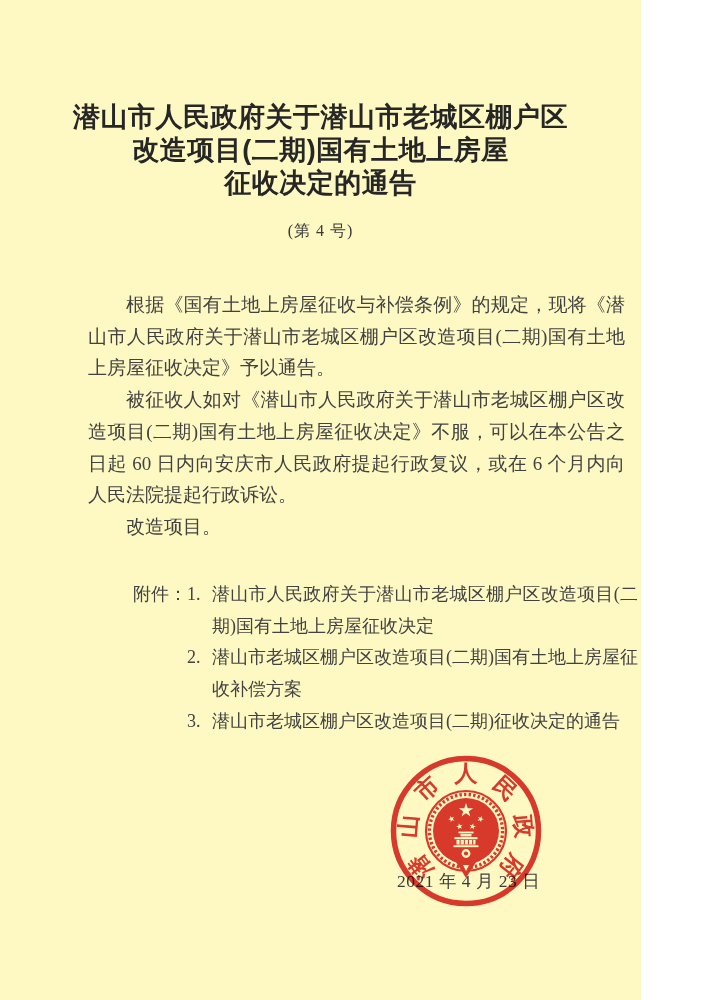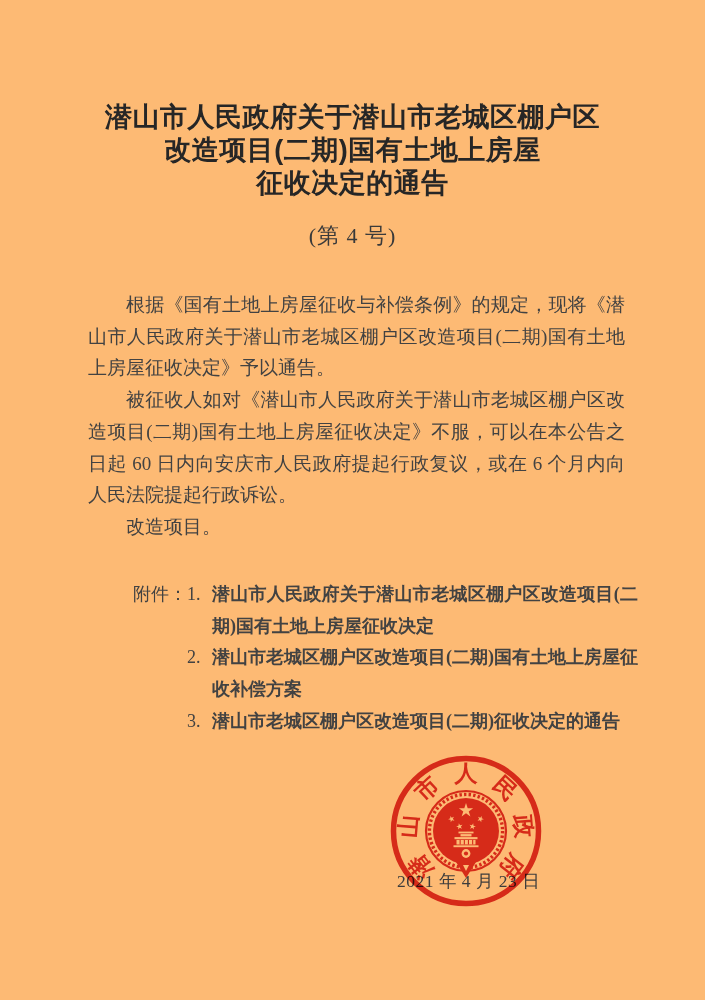--- a/index.html
+++ b/index.html
@@ -1,40 +1,40 @@
 <!DOCTYPE html>
 <html><head>
 <meta charset="utf-8">
 <style>
   html, body { margin: 0; padding: 0; background: #ffffff; }
   .page {
     position: relative;
-    width: 705px;
+    width: 641px;
     height: 1000px;
-    background: #fdba74;
+    background: #fef9c3;
     overflow: hidden;
     font-family: "Liberation Serif", serif;
     color: #404040;
   }
   .title {
     position: absolute;
     top: 101px; left: 0; right: 0;
     text-align: center;
     font-family: "Liberation Sans", sans-serif;
     font-weight: bold;
     font-size: 27px;
     line-height: 33px;
     color: #262626;
     letter-spacing: 0.5px;
   }
   .docnum {
     position: absolute;
     top: 221px; left: 0; right: 0;
     text-align: center;
-    font-size: 22px;
+    font-size: 16px;
     color: #3a3a3a;
     letter-spacing: 1px;
   }
   .body {
     position: absolute;
     left: 88px; top: 289px;
     width: 537px;
     font-size: 19px;
     line-height: 31.7px;
     text-align: justify;
@@ -47,21 +47,21 @@
     left: 133px; top: 579px;
     display: flex;
     font-size: 18px;
     line-height: 31.7px;
     color: #424242;
   }
   .att-label { white-space: nowrap; flex: none; }
   .att-items { margin-left: 0; }
   .att-item { display: flex; }
   .att-num { flex: none; width: 25px; }
-  .att-text { width: 426px; text-align: justify; text-align-last: left; font-weight: bold; }
+  .att-text { width: 426px; text-align: justify; text-align-last: left; }
   .date {
     position: absolute;
     left: 397px; top: 869px;
     font-size: 17.5px;
     letter-spacing: 0.5px;
     color: #3c3c3c;
   }
   .seal {
     position: absolute;
     left: 386px; top: 751px;

